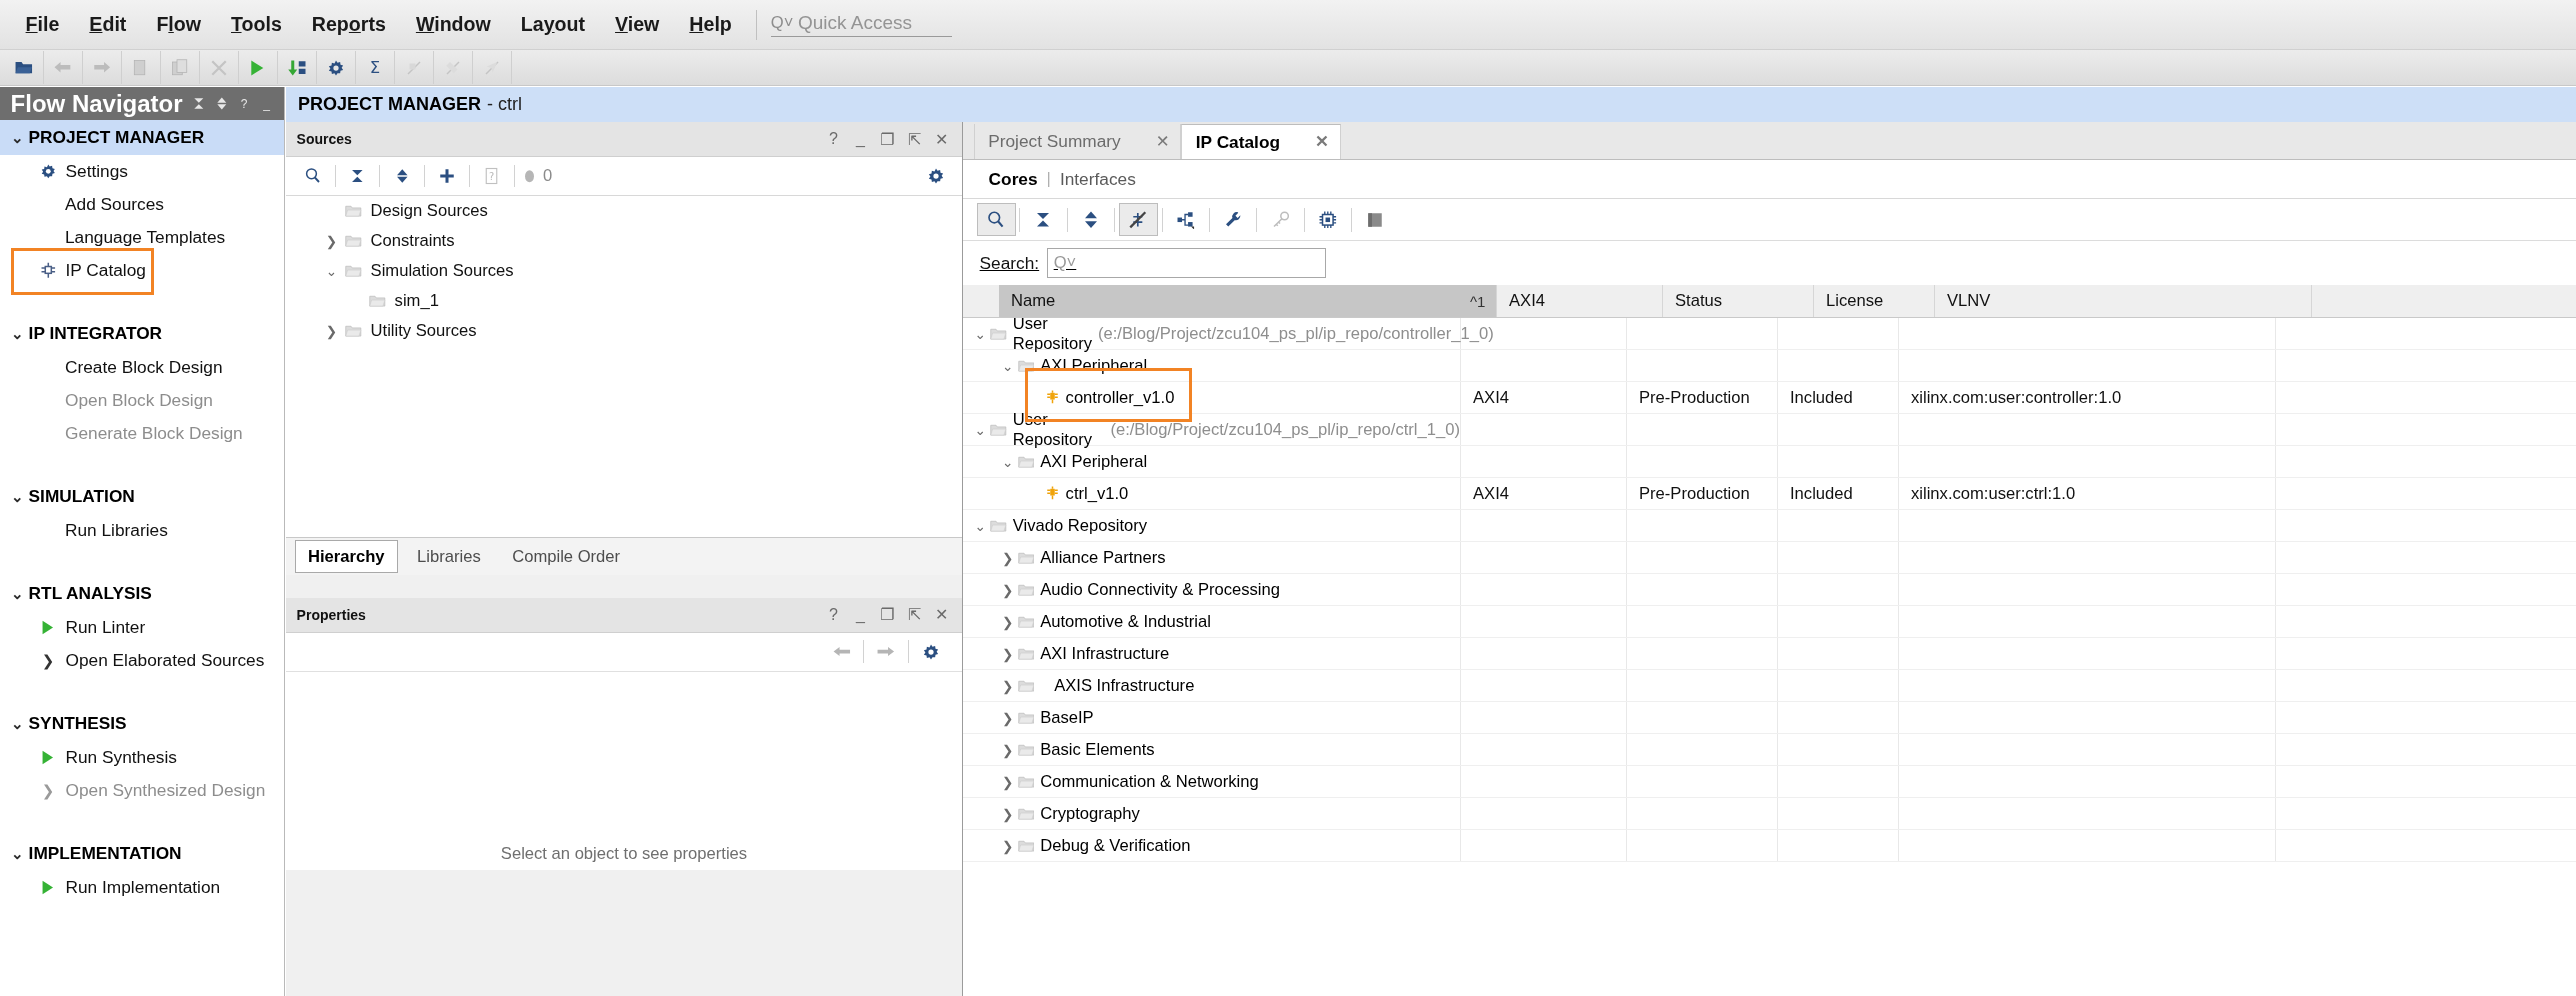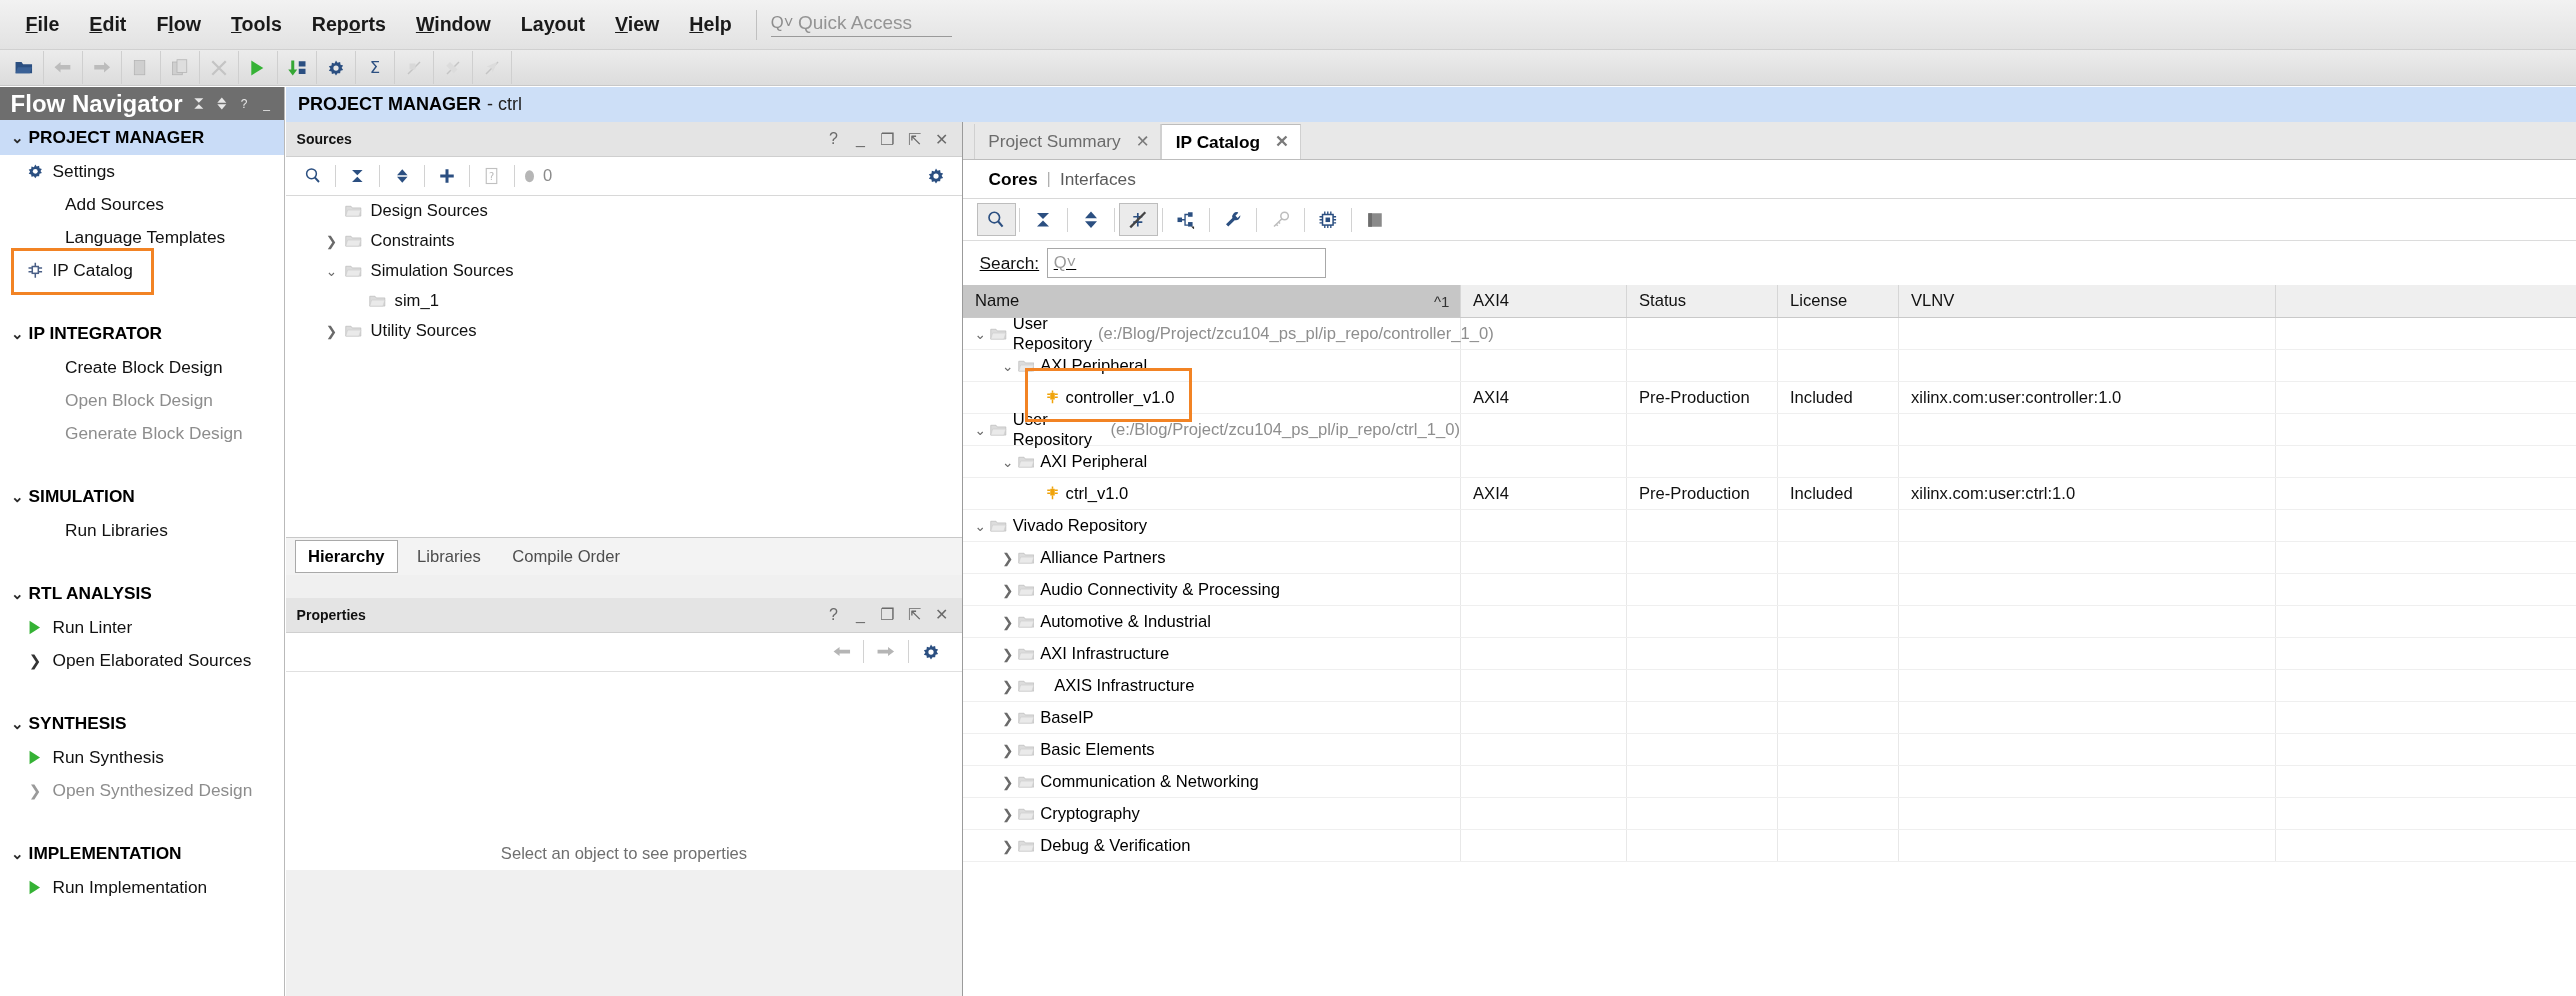--- a/index.html
+++ b/index.html
@@ -74,21 +74,21 @@
   }
   .fn-section {
     display: flex; align-items: center;
     height: 35px; padding-left: 6px;
     font-size: 17.3px; font-weight: bold; color: #000;
   }
   .fn-section.active { background: #c9dcf7; }
   .fn-chevron { width: 22.6px; text-align: center; font-size: 15px; color: #2a2a2a; }
   .fn-item {
     display: flex; align-items: center;
-    height: 33px; padding-left: 22px;
+    height: 33px; padding-left: 35px;
     font-size: 17.3px; color: #111;
   }
   .fn-item.disabled { color: #8d8d8d; }
   .fn-item .fn-icon {
     width: 26px; display: flex; align-items: center; justify-content: center;
     margin-right: 4.5px; flex-shrink: 0;
   }
   .fn-item.noicon { padding-left: 65px; }
   .fn-gap { height: 29px; }
   .highlight-box {
@@ -182,21 +182,21 @@
   
   #rightcol { flex: 1; background: #ffffff; display: flex; flex-direction: column; }
   #doc-tabs {
     height: 38px; background: #e8e8e8;
     display: flex; align-items: flex-end; padding-left: 10.6px;
     border-bottom: 0.8px solid #bdbdbd;
   }
   .dtab {
     height: 35px; display: flex; align-items: center;
     padding: 0 10.6px 0 13.6px; font-size: 17.3px; color: #6c6c6c;
-    border-left: 0.8px solid #d0d0d0; border-right: 0.8px solid #d0d0d0;
+    border-left: 0.8px solid #d0d0d0; border-right: 0.8px solid #d0d0d0; gap: 20px;
   }
   .dtab.active { background: #ffffff; color: #000; font-weight: bold; border-top: 0.8px solid #bdbdbd; }
   .dtab-close { margin-left: 15px; font-size: 16.6px; color: #7a7a7a; }
 
   #cat-subtabs {
     height: 39px; background: #ffffff; display: flex; align-items: center;
     padding-left: 16.6px; border-bottom: 0.8px solid #d8d8d8;
   }
   .subtab { font-size: 17.3px; color: #5a5a5a; padding: 0 9px; }
   .subtab.active { color: #000; font-weight: bold; }
@@ -224,21 +224,21 @@
     width: 279px; height: 30px; border: 0.8px solid #a8a8a8; background: #fff;
     display: flex; align-items: center; padding-left: 6px;
   }
   #cat-search-ph { font-size: 16.6px; color: #9a9a9a; }
 
   #cat-colheader { height: 33px; display: flex; background: #efefef; border-bottom: 0.8px solid #c9c9c9; }
   .colh {
     display: flex; align-items: center; font-size: 16.6px; color: #111;
     border-right: 0.8px solid #d6d6d6; padding-left: 12px;
   }
-  .colh.sorted { background: #c6c6c6; justify-content: space-between; padding-right: 10.6px; }
+  .colh.sorted { background: #c6c6c6; justify-content: space-between; padding-right: 10.6px; margin-left: 36px; }
   .sort-ind { font-size: 15px; color: #333; }
 
   #cat-tree { flex: 1; background: #ffffff; overflow: hidden; }
   .cat-row { display: flex; height: 32px; font-size: 16.6px; border-bottom: 0.8px solid #efefef; }
   .cat-name { display: flex; align-items: center; border-right: 0.8px solid #e8e8e8; }
   .cat-cell { display: flex; align-items: center; padding-left: 12px; border-right: 0.8px solid #e8e8e8; color: #111; }
   .cat-arrow { width: 19.6px; text-align: center; color: #6a6a6a; font-size: 13.6px; flex-shrink: 0; }
   .cat-path { color: #8e8e8e; margin-left: 6px; }
 
   #details-bar {

